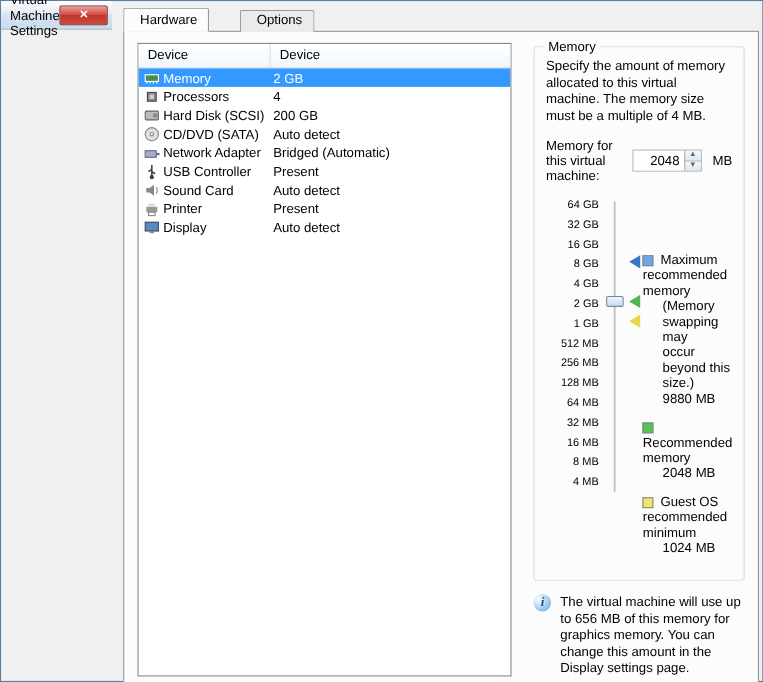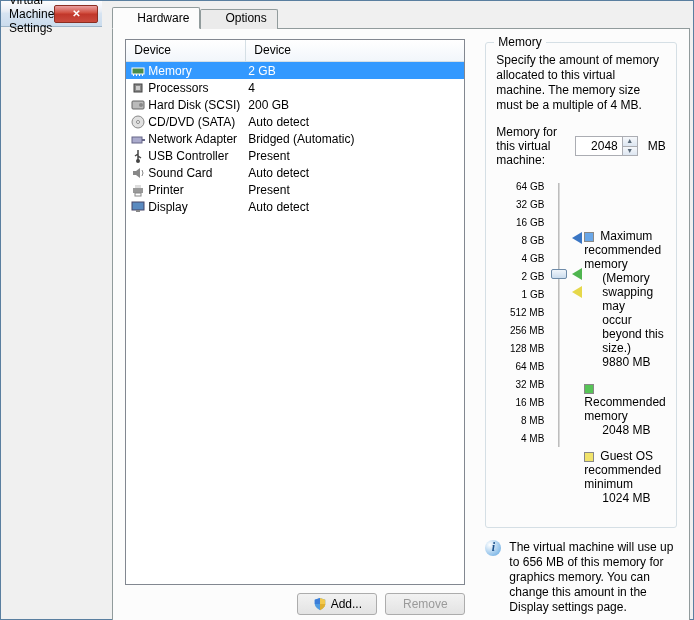--- a/index.html
+++ b/index.html
@@ -3,23 +3,23 @@
 <meta charset="utf-8">
 <style>
 *{box-sizing:border-box;margin:0;padding:0;}
 body{font-family:"Segoe UI",Tahoma,sans-serif;font-size:12px;color:#000;background:#fff;width:694px;height:620px;overflow:hidden;}
 .window{width:694px;height:620px;border:1px solid #5a7fa0;display:flex;flex-direction:row;background:#f0f0f0;}
 .titlebar{height:26px;background:linear-gradient(to bottom,#fdfdfe 0%,#e9eef5 40%,#d7e4f2 50%,#cbdced 100%);border-bottom:1px solid #9fb6c9;display:flex;align-items:center;padding:0 4px 0 8px;}
 .titlebar .title{flex:1;font-size:12px;color:#000;}
 .close-btn{width:44px;height:18px;background:linear-gradient(to bottom,#e9a0a0 0%,#d04b3c 45%,#c1362a 50%,#ca4b3e 100%);border:1px solid #8b2e22;border-radius:2px;color:#fff;font-size:10px;text-align:center;line-height:15px;cursor:pointer;font-weight:bold;}
 .content{flex:1;padding:6px 10px 10px 10px;display:flex;flex-direction:column;}
 .tabs{display:flex;height:22px;margin-bottom:-1px;position:relative;z-index:2;}
-.tab{border:1px solid #919b9c;border-bottom:none;padding:3px 10px 3px 24px;background:#f0f0f0;border-radius:2px 2px 0 0;margin-right:0px;font-size:12px;cursor:pointer;}
+.tab{border:1px solid #919b9c;border-bottom:none;padding:3px 10px 3px 14px;background:#f0f0f0;border-radius:2px 2px 0 0;margin-right:0px;font-size:12px;cursor:pointer;}
 .tab.active{background:#fcfcfc;border-bottom:1px solid #fcfcfc;}
-.tab.inactive{background:#ebebeb;margin-top:2px;padding-top:1px;padding-bottom:2px;}
+.tab.inactive{background:#ebebeb;margin-top:2px;padding-top:1px;padding-bottom:2px;margin-left:28px;}
 .tabbody{flex:1;border:1px solid #919b9c;background:#fcfcfc;padding:10px 12px 12px 12px;display:flex;gap:20px;}
 .left{width:340px;display:flex;flex-direction:column;}
 .listframe{flex:1;border:1px solid #828790;background:#fff;display:flex;flex-direction:column;}
 .listhdr{display:flex;border-bottom:1px solid #d5dfe5;background:linear-gradient(to bottom,#fff,#f2f6fb);height:22px;}
 .listhdr .col{padding:3px 8px;border-right:1px solid #d5dfe5;font-size:12px;}
 .listhdr .col:last-child{border-right:none;}
 .col-dev{width:120px;}
 .col-sum{flex:1;}
 .listbody{flex:1;overflow:auto;}
 .row{display:flex;align-items:center;height:17px;padding:0 4px;}
@@ -173,32 +173,20 @@
                   <svg width="16" height="16" viewBox="0 0 16 16">
                     <rect x="2" y="3" width="12" height="8" fill="#5a8ac0" stroke="#446"></rect>
                     <rect x="6" y="11" width="4" height="2" fill="#888"></rect>
                   </svg>
                 </span>
                 <span class="dev">Display</span>
                 <span class="sum">Auto detect</span>
               </div>
             </div>
         </div>
-        <div class="btnrow">
-          <button class="btn">
-            <svg class="shield" viewBox="0 0 16 16">
-                <path d="M8 1 L14 3 V8 C14 12 8 15 8 15 C8 15 2 12 2 8 V3 Z" fill="#4f9be0"></path>
-                <path d="M8 1 L14 3 V8 C14 12 8 15 8 15 V1 Z" fill="#f3c94c"></path>
-                <path d="M8 1 L2 3 V8 L8 8 Z" fill="#3b7dd8"></path>
-                <path d="M8 8 L14 8 V8 C14 12 8 15 8 15 Z" fill="#e0b030"></path>
-              </svg>
-            <span>Add...</span>
-          </button>
-          <button class="btn disabled">Remove</button>
-        </div>
       </div>
       <div class="right">
         <div class="groupbox">
           <div class="gtitle">Memory</div>
           <div class="desc">Specify the amount of memory allocated to this virtual machine. The memory size must be a multiple of 4 MB.</div>
           <div class="memrow">
             <span class="memlabel">Memory for this virtual machine:</span>
             <div class="spinner">
               <input type="text" value="2048" style="">
               <div class="spbtns">

